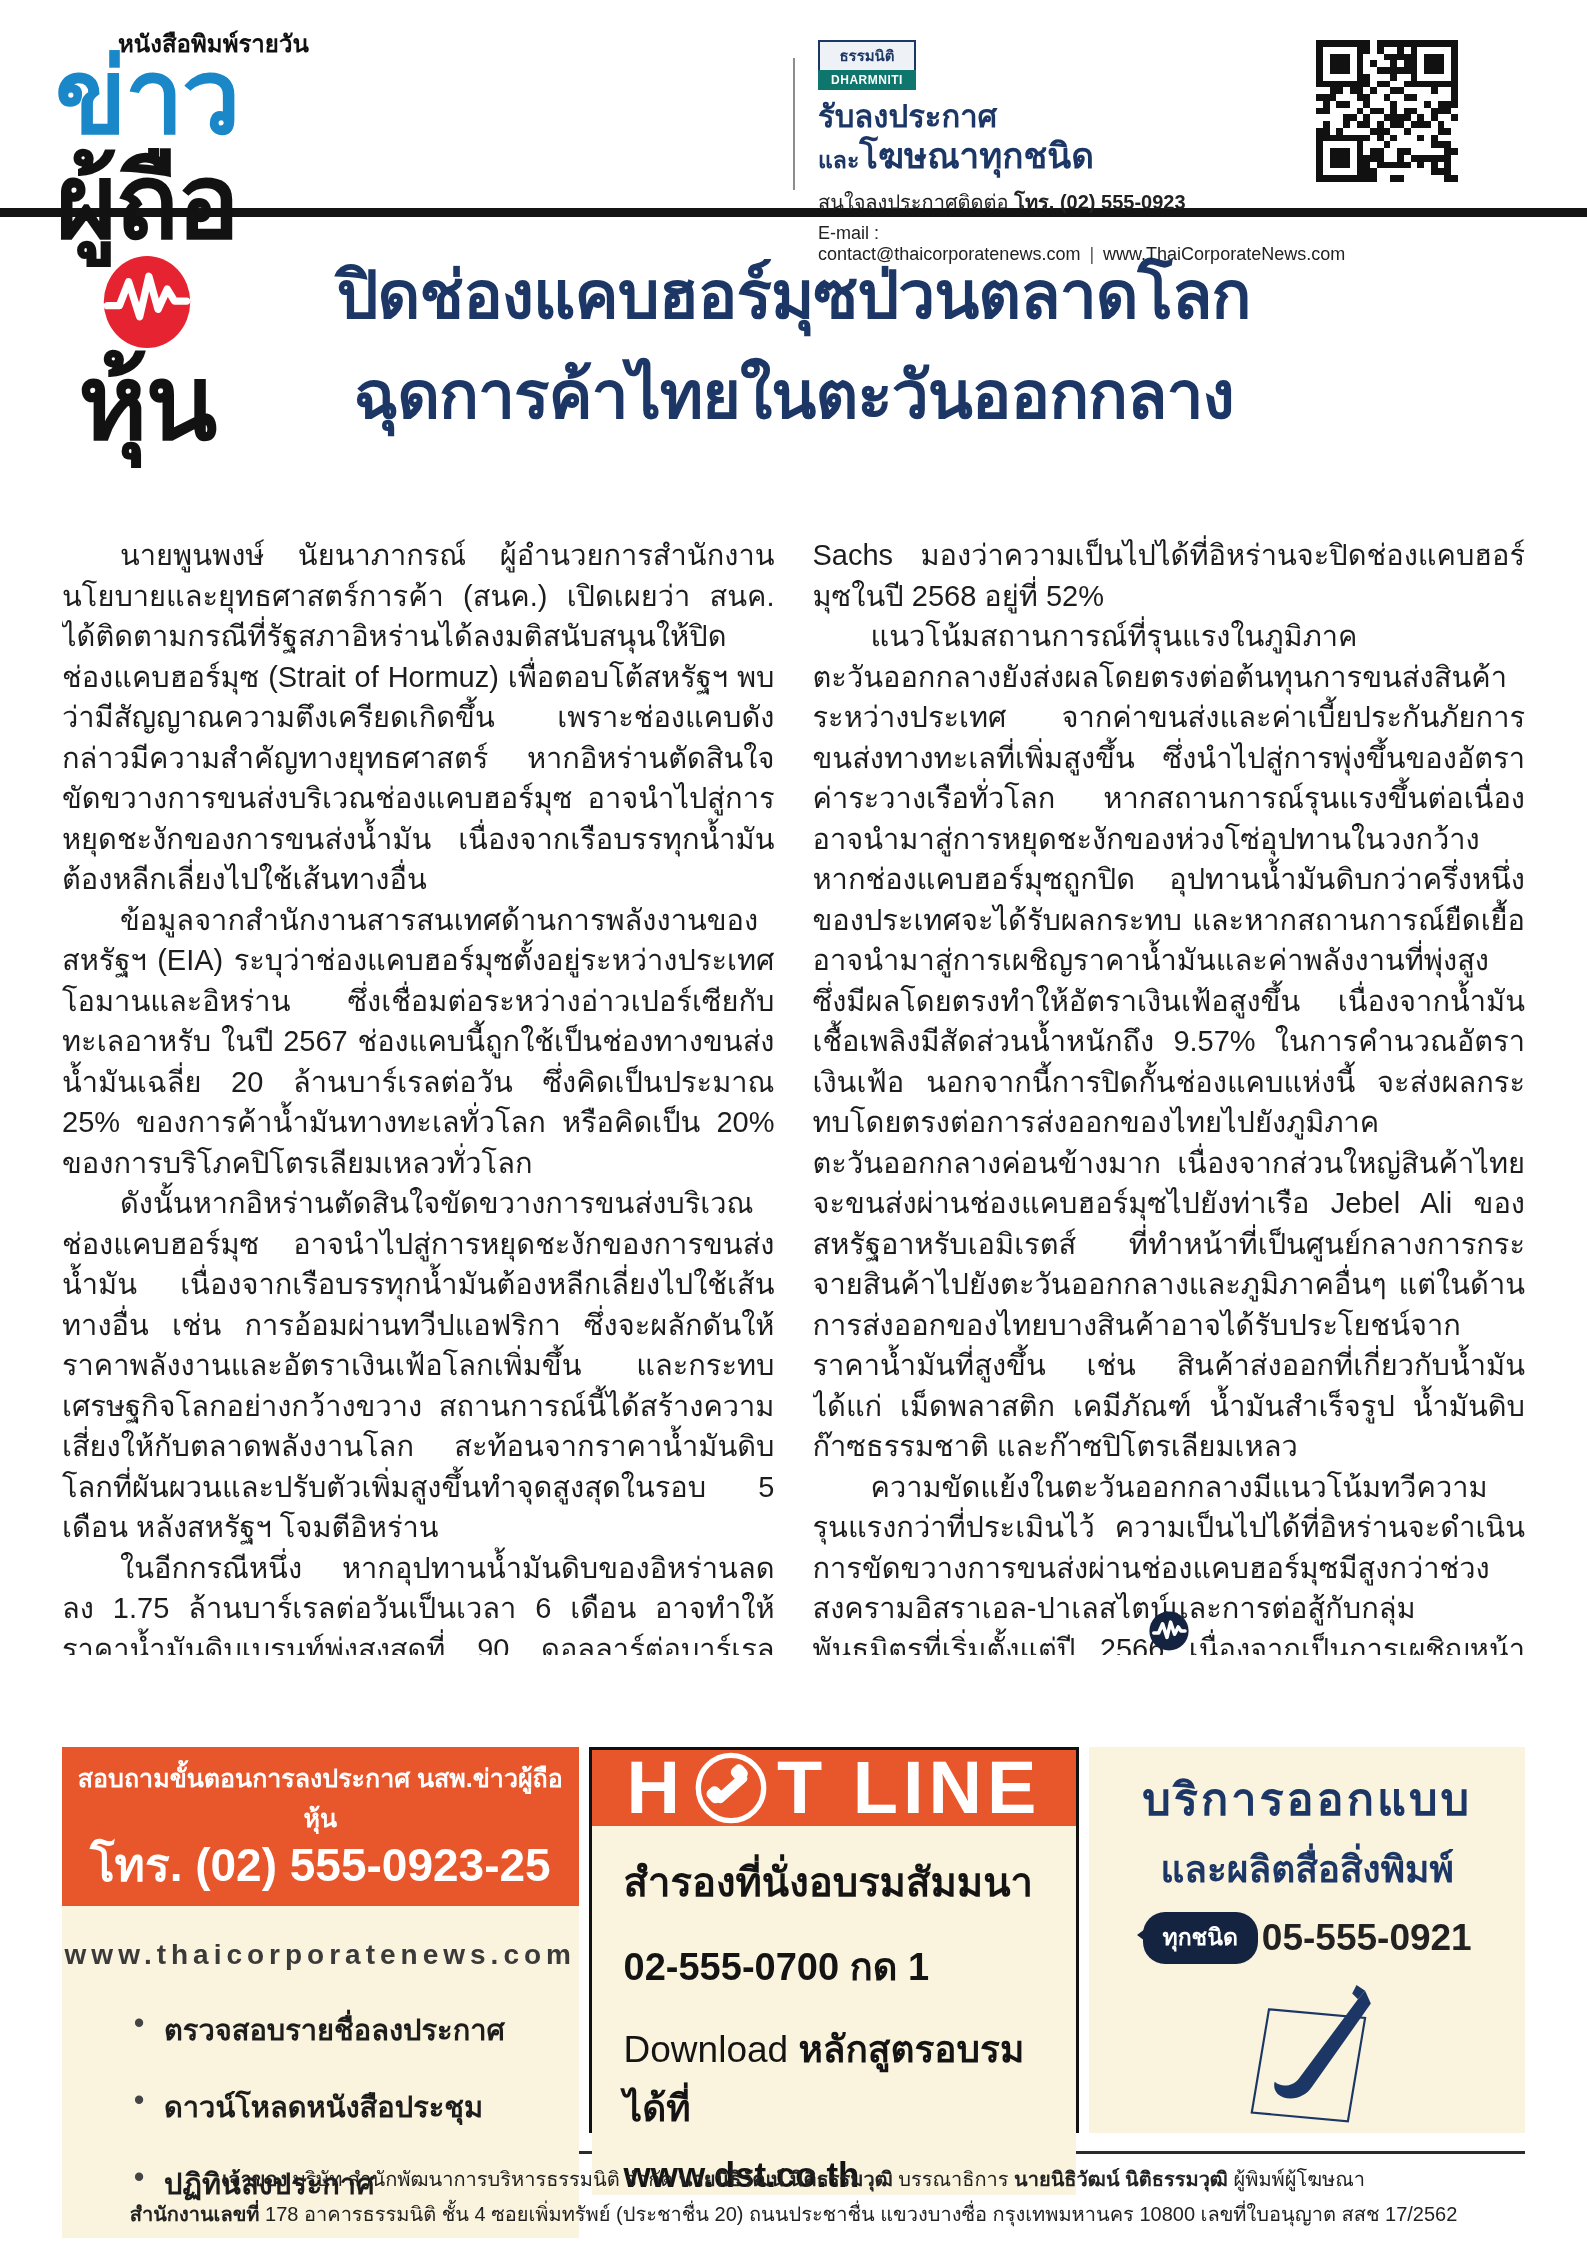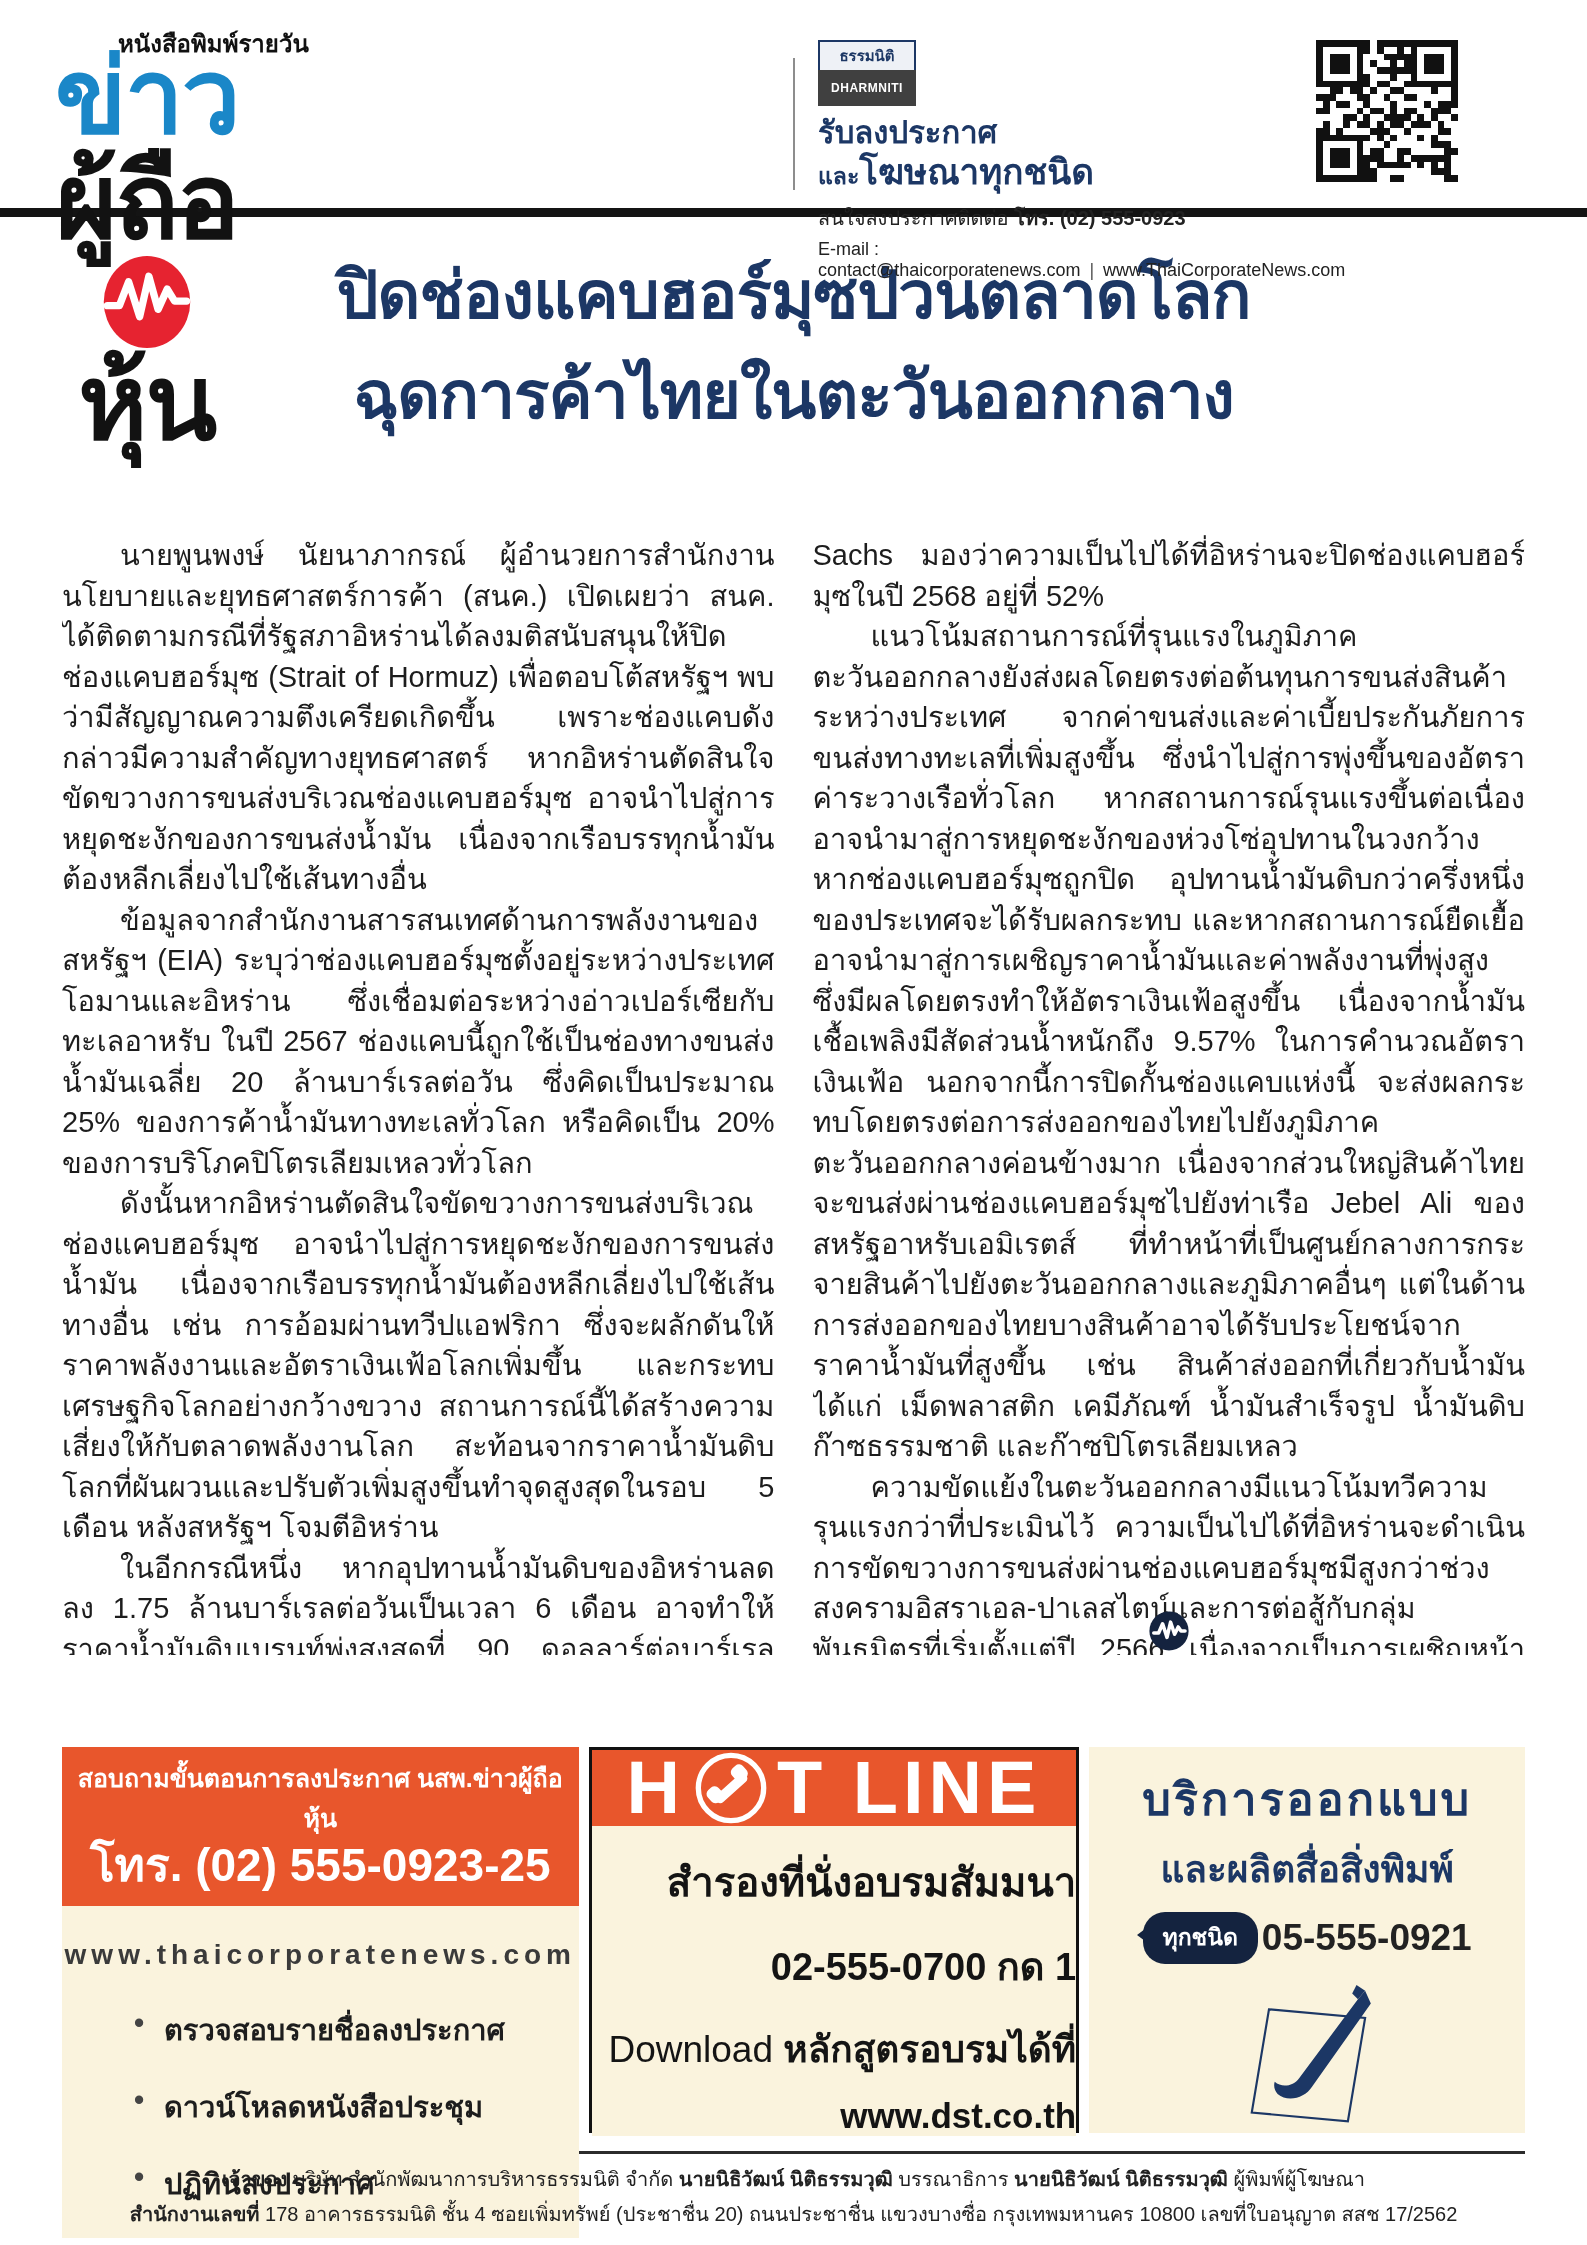--- a/index.html
+++ b/index.html
@@ -16,21 +16,21 @@
   .logo { position:absolute; left:55px; top:44px; display:flex; align-items:center; font-size:105px; font-weight:800; line-height:1; letter-spacing:-2px;flex-direction:column; }
   .logo .blue { color:#1a87c8; }
   .logo .blk  { color:#121212; }
   .logo-circle { width:92px; height:96px; margin:0 3px; flex:0 0 auto; }
 
   .mh-divider { position:absolute; left:793px; top:58px; width:2px; height:132px; background:#8d8d8d; }
 
   .mh-right { position:absolute; left:818px; top:40px; width:480px; }
   .badge { width:98px; text-align:center; }
   .badge-top { border:2px solid #1c3765; border-bottom:none; color:#1c3765; background:#eef1f6; font-size:15px; font-weight:700; padding:2px 9px; }
-  .badge-bot { background:#404040; color:#fff; font-size:12px; font-weight:700; letter-spacing:.5px; padding:11px 0; }
+  .badge-bot { background:#0f766e; color:#fff; font-size:12px; font-weight:700; letter-spacing:.5px; padding:3px 0; }
   .svc1 { margin-top:9px; font-size:31px; font-weight:800; color:#1c3765; line-height:1.15; }
   .svc2 { font-size:35px; font-weight:800; color:#1c3765; line-height:1.2; }
   .svc2 .small { font-size:23px; font-weight:700; }
   .contact-line { margin-top:9px; font-size:20px; color:#222; }
   .contact-line b { font-weight:800; }
   .email-line { margin-top:5px; font-size:18px; color:#222; }
   .email-line .sep { margin:0 9px; color:#555; }
 
   .qr { position:absolute; left:1312px; top:36px; width:150px; height:150px; background:#fff; padding:4px;
         display:grid; grid-template-columns:repeat(21,1fr); grid-template-rows:repeat(21,1fr); }
@@ -57,21 +57,21 @@
   .ad1-head .l2 { font-size:46px; font-weight:800; line-height:1.2; }
   .ad1-body { background:#faf3dd; flex:1; padding-top:33px; }
   .ad1-site { text-align:center; font-size:28px; font-weight:700; letter-spacing:5px; color:#3a3a3a; }
   .ad1-list { list-style:none; margin:36px 0 0 72px; padding:0; font-size:29px; font-weight:700; color:#1d1d1d; }
   .ad1-list li { position:relative; padding-left:30px; margin-bottom:31px; }
   .ad1-list li::before { content:"•"; position:absolute; left:0; top:0; color:#444; }
 
   .ad2 { width:492px; border:3px solid #111; display:flex; flex-direction:column; }
   .ad2-head { background:#e8562c; height:112px; display:flex; align-items:center; justify-content:center; gap:8px; color:#fff; font-size:74px; font-weight:800; letter-spacing:5px; line-height:1; }
   .phone-icon { width:76px; height:76px; flex:0 0 auto; }
-  .ad2-body { background:#faf3dd; flex:1; text-align:right; padding-top:24px; color:#141414; }
+  .ad2-body { background:#faf3dd; flex:1; text-align:left; padding-top:24px; color:#141414;padding-left:32px; }
   .ad2-b1 { font-size:40px; font-weight:800; }
   .ad2-b2 { font-size:38px; font-weight:700; margin-top:22px; }
   .ad2-b3 { font-size:37px; font-weight:800; margin-top:22px; }
   .ad2-b3 .latin { font-weight:400; }
   .ad2-b4 { font-size:35px; font-weight:700; margin-top:18px; }
 
   .ad3 { width:437px; background:#faf3dd; text-align:center; padding-top:16px; }
   .ad3-t1 { font-size:45px; font-weight:800; color:#1c3765; letter-spacing:3px; }
   .ad3-t2 { font-size:37px; font-weight:800; color:#1c3765; margin-top:4px; }
   .ad3-row { display:flex; align-items:center; justify-content:center; gap:4px; margin-top:14px; }

